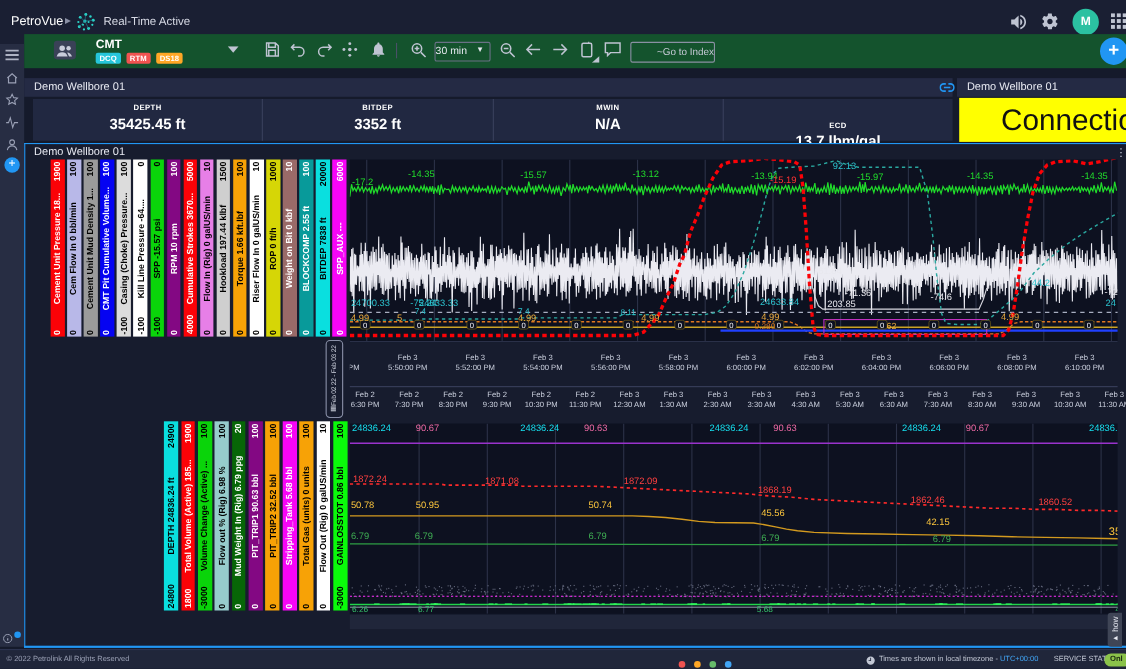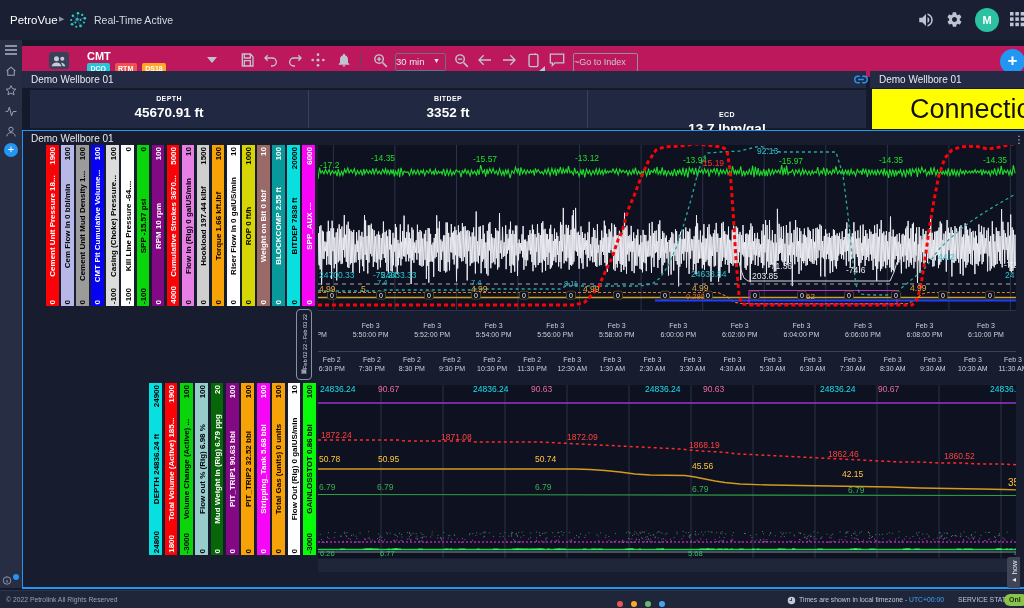--- a/index.html
+++ b/index.html
@@ -1,18 +1,18 @@
 <!DOCTYPE html>
 <html><head><meta charset="utf-8"><style>
 * { margin:0; padding:0; box-sizing:border-box; }
 html,body { width:1024px; height:608px; overflow:hidden; background:#151a2b;
   font-family:"Liberation Sans", sans-serif; }
 .abs { position:absolute; }
 #topbar { left:0; top:0; width:1024px; height:40px; background:#1a1f33; }
-#toolbar { left:22px; top:46px; width:1002px; height:31px; background:#be185d; }
+#toolbar { left:22px; top:31px; width:1002px; height:31px; background:#14532d; }
 #sidebar { left:0; top:40px; width:22px; height:548px; background:#272d43; }
 .sideic { position:absolute; left:0; width:22px; text-align:center; }
 #strip1 { left:22px; top:71px; width:844px; height:17px; background:#242a44; color:#e8eaf2;
   font-size:10px; line-height:17px; padding-left:9px; }
 #numrow { left:30px; top:90px; width:836px; height:38px; background:#212841; display:flex; }
 .ncell { flex:1; border-right:1px solid #39405c; text-align:center; color:#fff; padding-top:5px; }
 .ncell:last-child { border-right:none;margin-top:16px; }
 .nlab { font-size:7px; font-weight:bold; letter-spacing:0.4px; }
 .nval { font-size:13.5px; font-weight:bold; margin-top:3px; }
 #rpanel-h { left:870px; top:71px; width:154px; height:17px; background:#242a44; color:#e8eaf2;
@@ -172,38 +172,42 @@
       <rect x="3" y="3" width="13" height="18" rx="2"></rect>
       <path d="M12 3V1" stroke-width="1.4"></path>
     </svg>
   <path class="abs"></path>
   <svg class="abs" style="left:516px;top:20px" width="7" height="6" viewBox="0 0 7 6" fill="#bfc4d2">
       <path d="M7 0v6H0z"></path>
     </svg>
   <svg class="tbtn" style="left:527px" width="16" height="15" viewBox="0 0 24 22" fill="none" stroke="#bfc4d2" stroke-width="2">
       <path d="M2 3h20v13H9l-4 4v-4H2z"></path>
     </svg>
-  <div class="abs" style="left:551px;top:7px;width:65px;height:19px;border:1px solid #8a90a3;border-radius:2px;color:#c6cad6;font-size:9px;line-height:17px;text-align:left">~Go to Index</div>
+  <div class="abs" style="left:551px;top:7px;width:77px;height:19px;border:1px solid #8a90a3;border-radius:2px;color:#c6cad6;font-size:9px;line-height:17px;text-align:right">~Go to Index</div>
   <div class="abs" style="left:978px;top:3px;width:25px;height:25px;border-radius:50%;background:#2196f3;color:#fff;font-size:17px;font-weight:bold;text-align:center;line-height:23px">+</div>
 </div>
 
 <div class="abs" id="strip1">Demo Wellbore 01
   <svg class="abs" style="left:832px;top:4px" width="14" height="9" viewBox="0 0 24 14" fill="#2196f3">
       <path d="M7 0a7 7 0 000 14h3v-2.6H7a4.4 4.4 0 010-8.8h3V0H7zm10 0h-3v2.6h3a4.4 4.4 0 010 8.8h-3V14h3a7 7 0 000-14zM7 5.8h10v2.4H7z"></path>
     </svg>
 </div>
 
 <div class="abs" id="numrow">
   <div class="ncell">
       <div class="nlab">DEPTH</div>
-      <div class="nval">45670.91 ft</div>
+      <div class="nval">35425.45 ft</div>
     </div>
   <div class="ncell">
       <div class="nlab">BITDEP</div>
       <div class="nval">3352 ft</div>
+    </div>
+  <div class="ncell">
+      <div class="nlab">MWIN</div>
+      <div class="nval">N/A</div>
     </div>
   <div class="ncell">
       <div class="nlab">ECD</div>
       <div class="nval">13.7 lbm/gal</div>
     </div>
 </div>
 
 <div class="abs" id="rpanel-h">Demo Wellbore 01</div>
 <div class="abs" id="ybox">Connectio</div>
 

